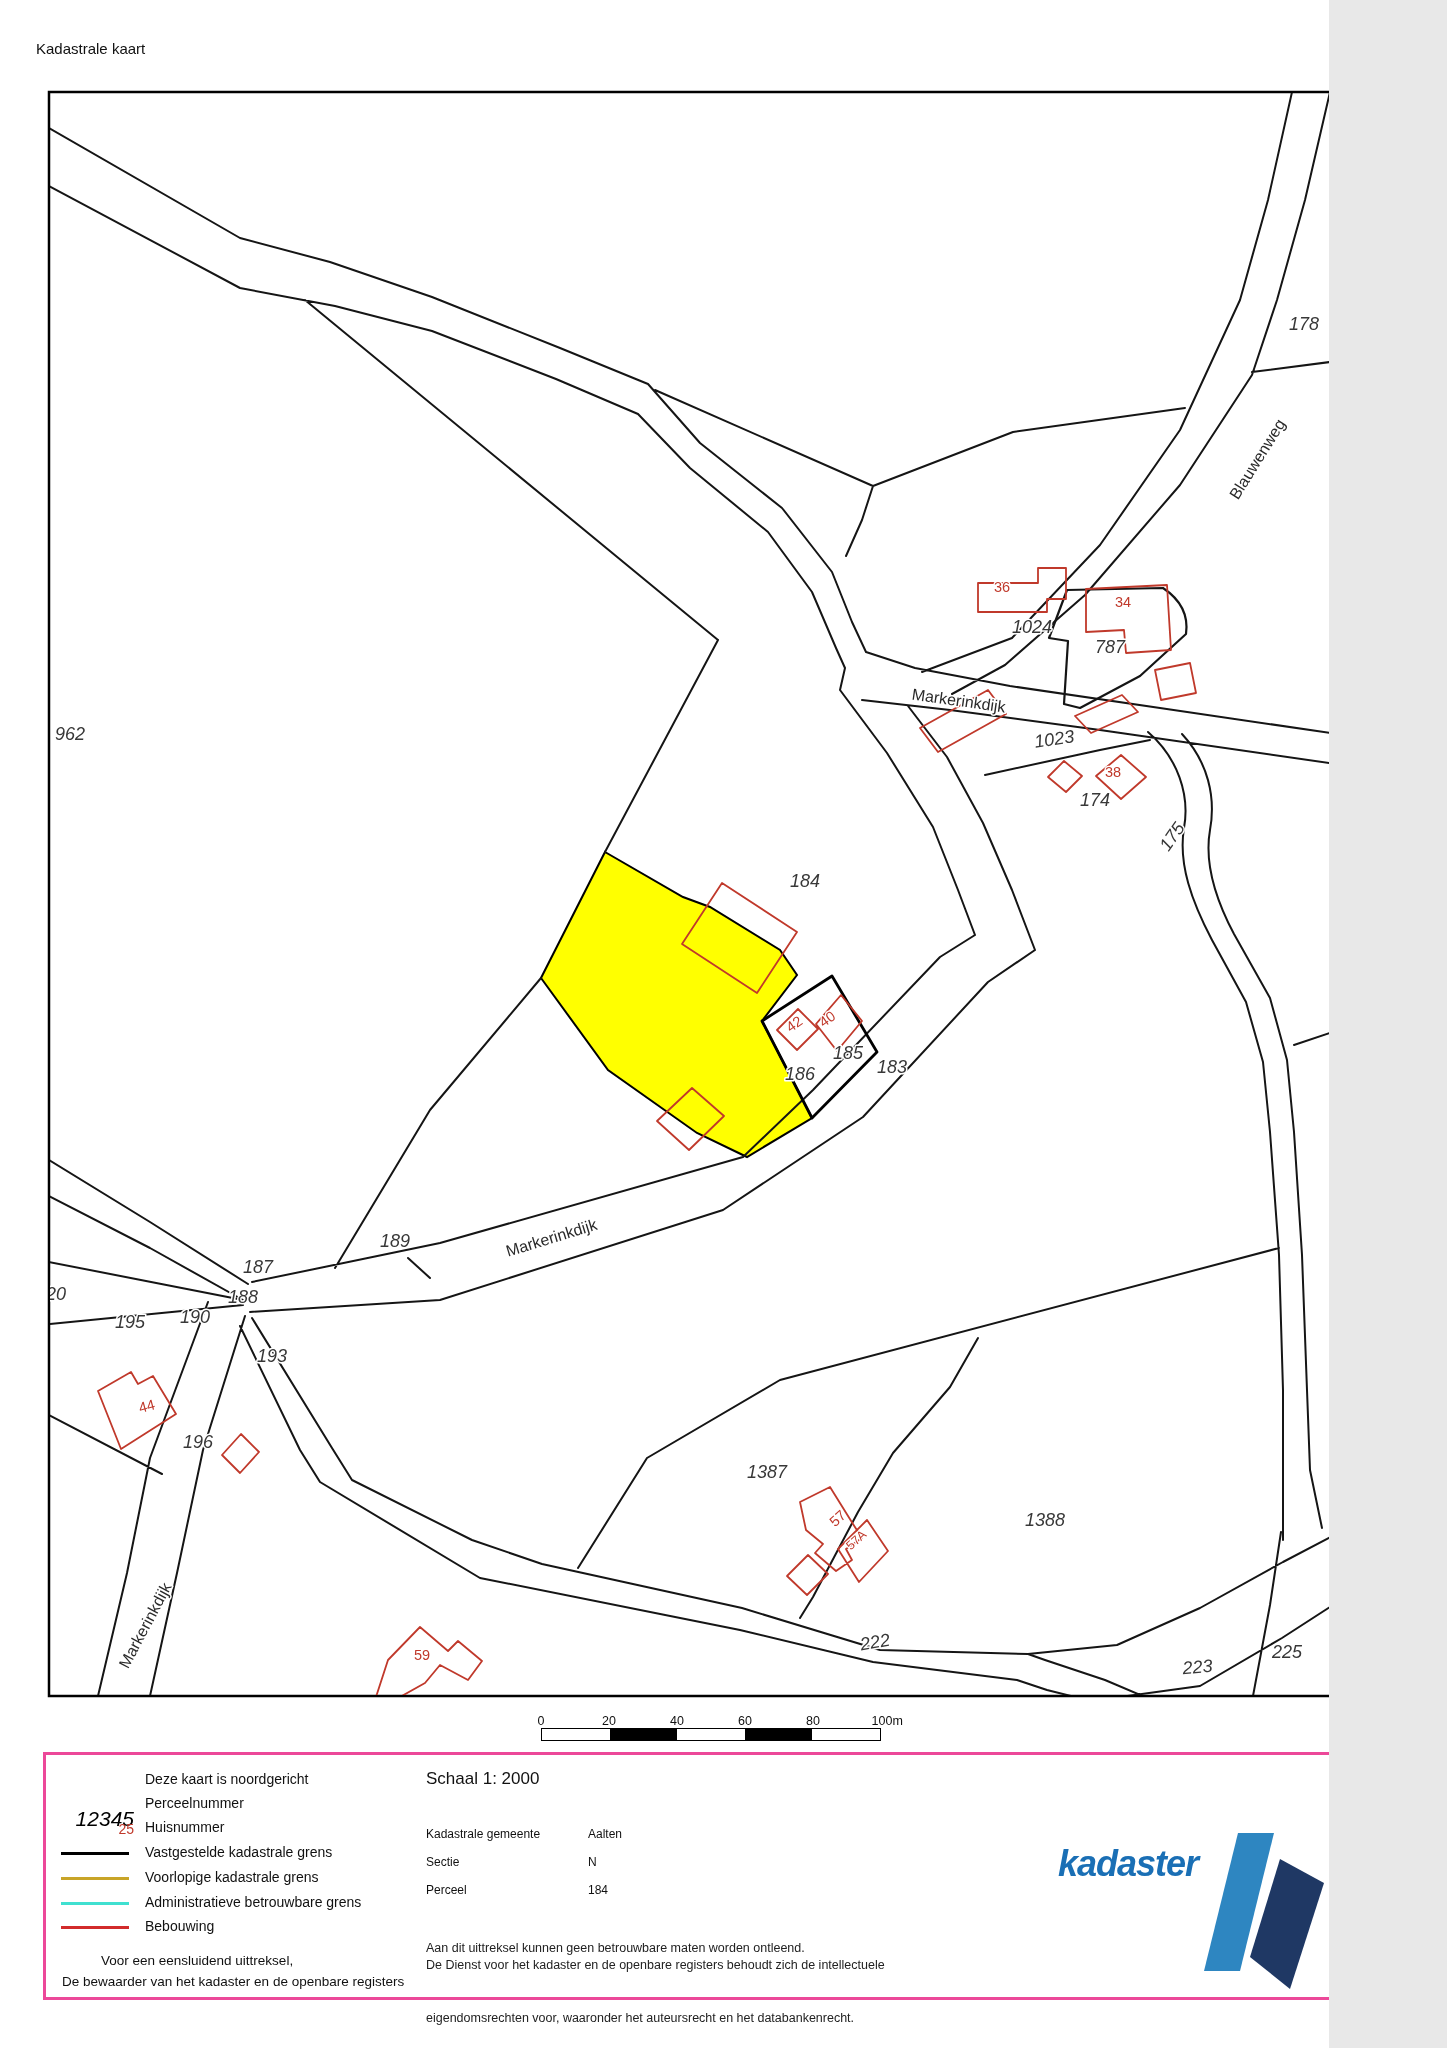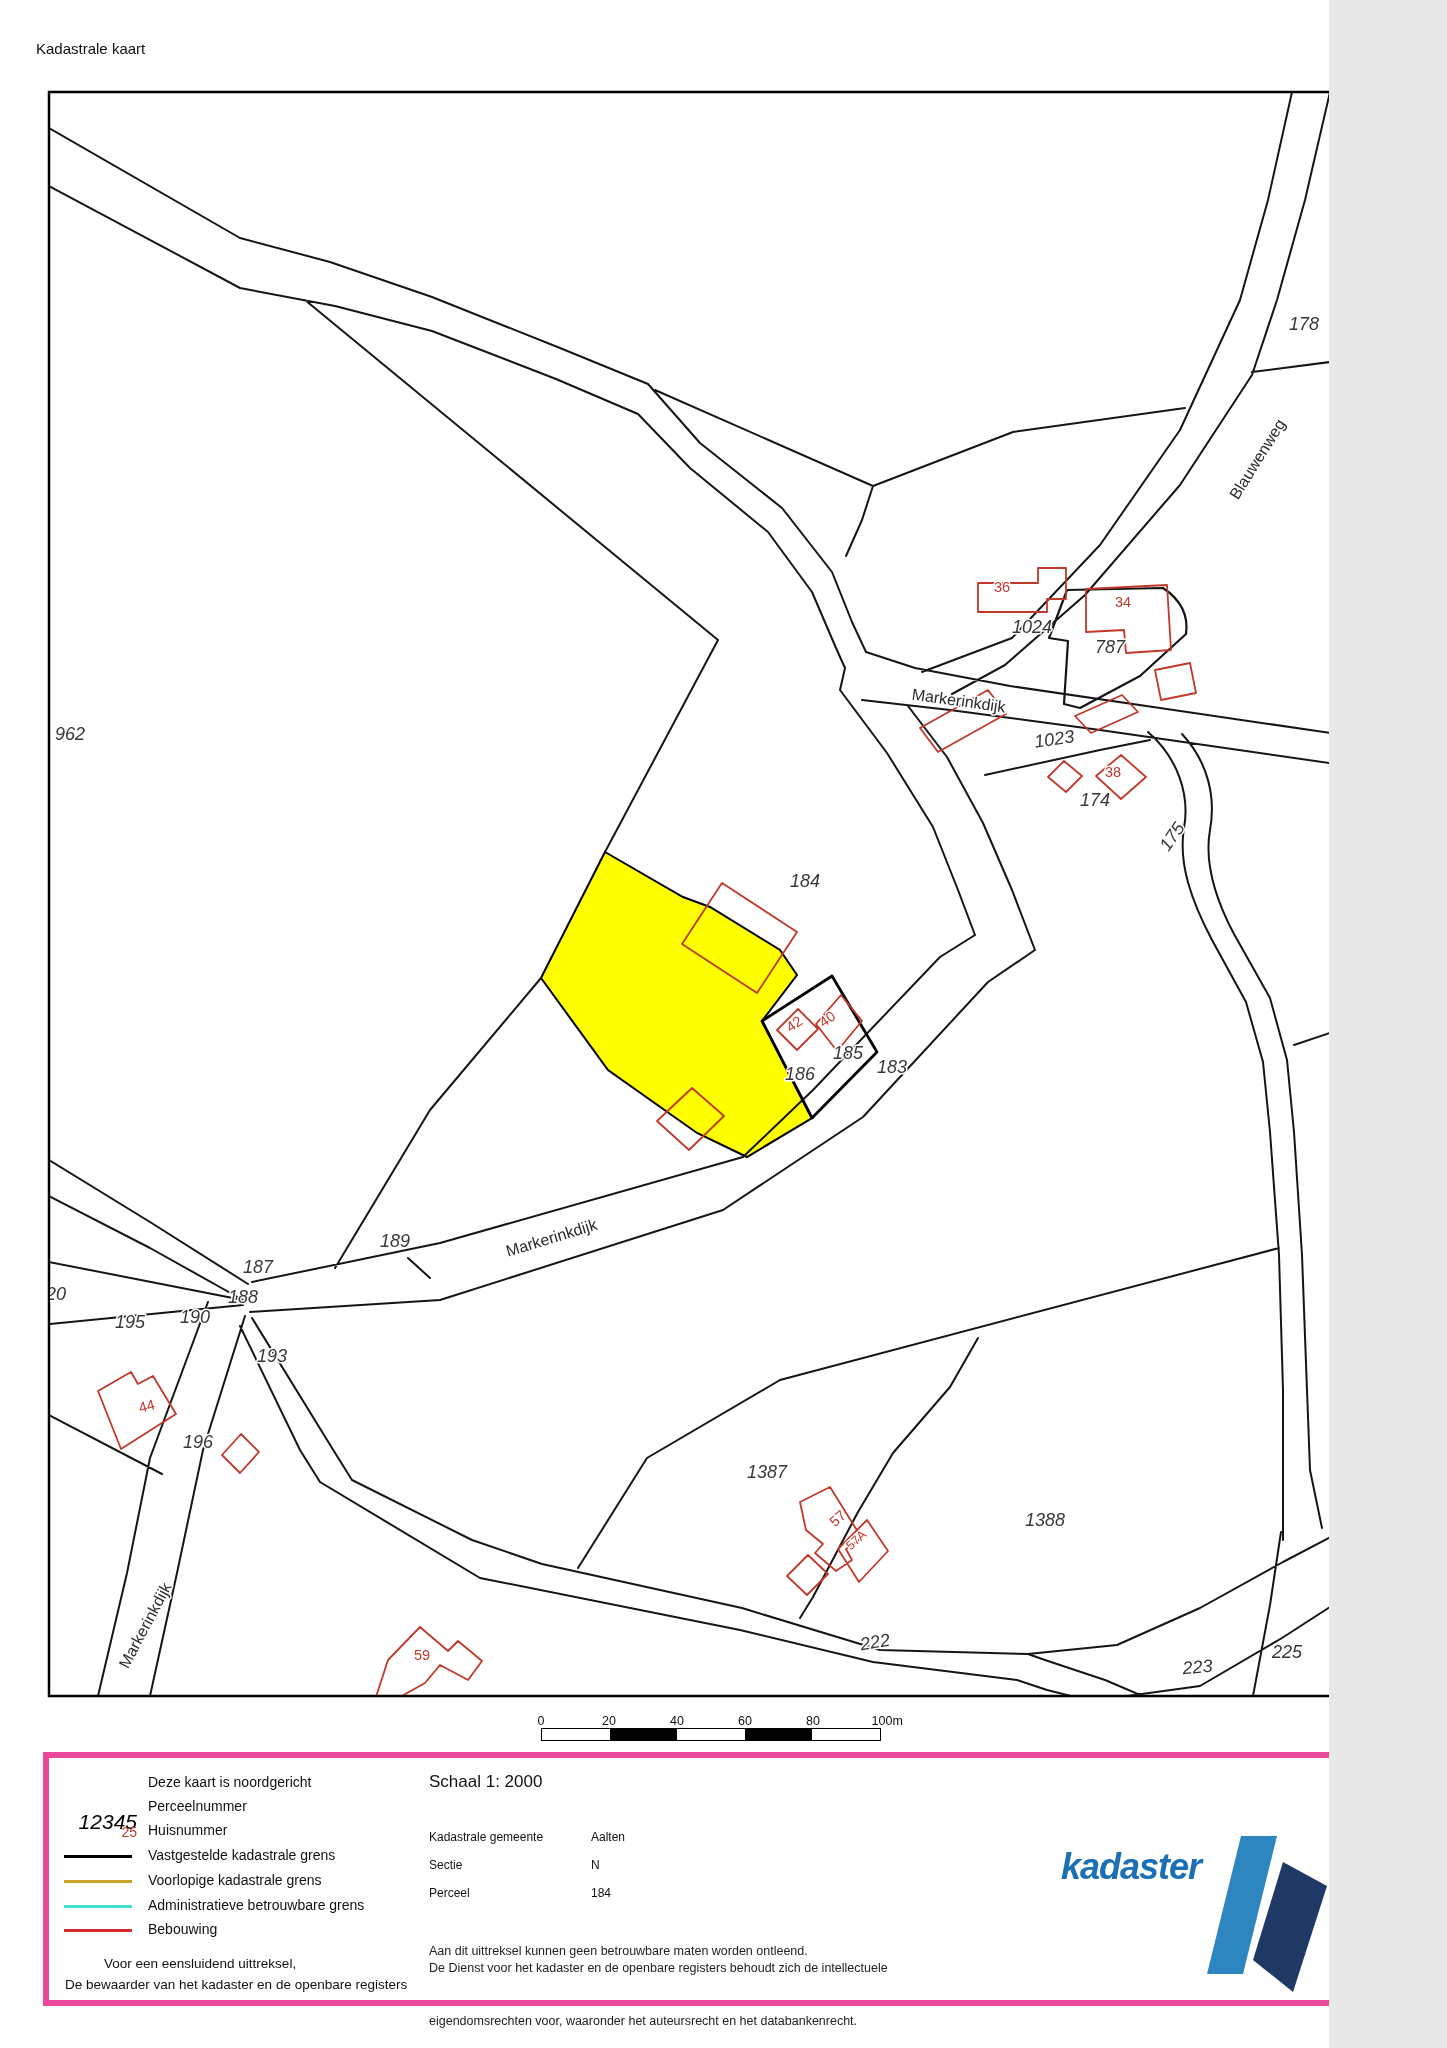--- a/index.html
+++ b/index.html
@@ -15,21 +15,21 @@
   
   .sb{position:absolute;left:541px;top:1714px;width:341px;height:30px;}
   .sb-label{position:absolute;top:0;font-size:12.5px;color:#111;transform:translateX(-50%);}
   .sb-label:nth-child(1){left:0;} .sb-label:nth-child(2){left:68px;}
   .sb-label:nth-child(3){left:136px;} .sb-label:nth-child(4){left:204px;}
   .sb-label:nth-child(5){left:272px;} .sb-label:nth-child(6){left:340px;transform:translateX(-30%);}
   .sb-bar{position:absolute;left:0;top:14px;width:338px;height:11px;border:1.5px solid #000;display:flex;}
   .sb-bar .seg{flex:1 1 auto;background:#fff;}
   .sb-bar .seg:nth-child(2),.sb-bar .seg:nth-child(4){background:#000;}
   
-  .legend{position:absolute;left:43px;top:1752px;width:1361px;height:242px;border:6px solid #ec4899;background:#fff;}
+  .legend{position:absolute;left:43px;top:1752px;width:1361px;height:242px;border:3px solid #ec4899;background:#fff;}
   .lg{position:absolute;font-size:14px;color:#111;white-space:nowrap;}
   .lg-sample{position:absolute;width:82px;text-align:right;}
   .lg-sample.parcel{left:6px;top:52px;font-style:italic;font-size:21px;}
   .lg-sample.house{left:6px;top:66px;font-size:14px;color:#c0392b;}
   .swatch{position:absolute;left:15px;width:68px;height:3px;}
   .lg-footer{font-size:13.5px;}
   .lg-mid{font-size:12px;}
   .lg-scale{font-size:17px;}
   .lg-disc{font-size:12.5px;color:#222;}
   .logo-text{position:absolute;left:1012px;top:88px;font-family:"Liberation Sans",sans-serif;

